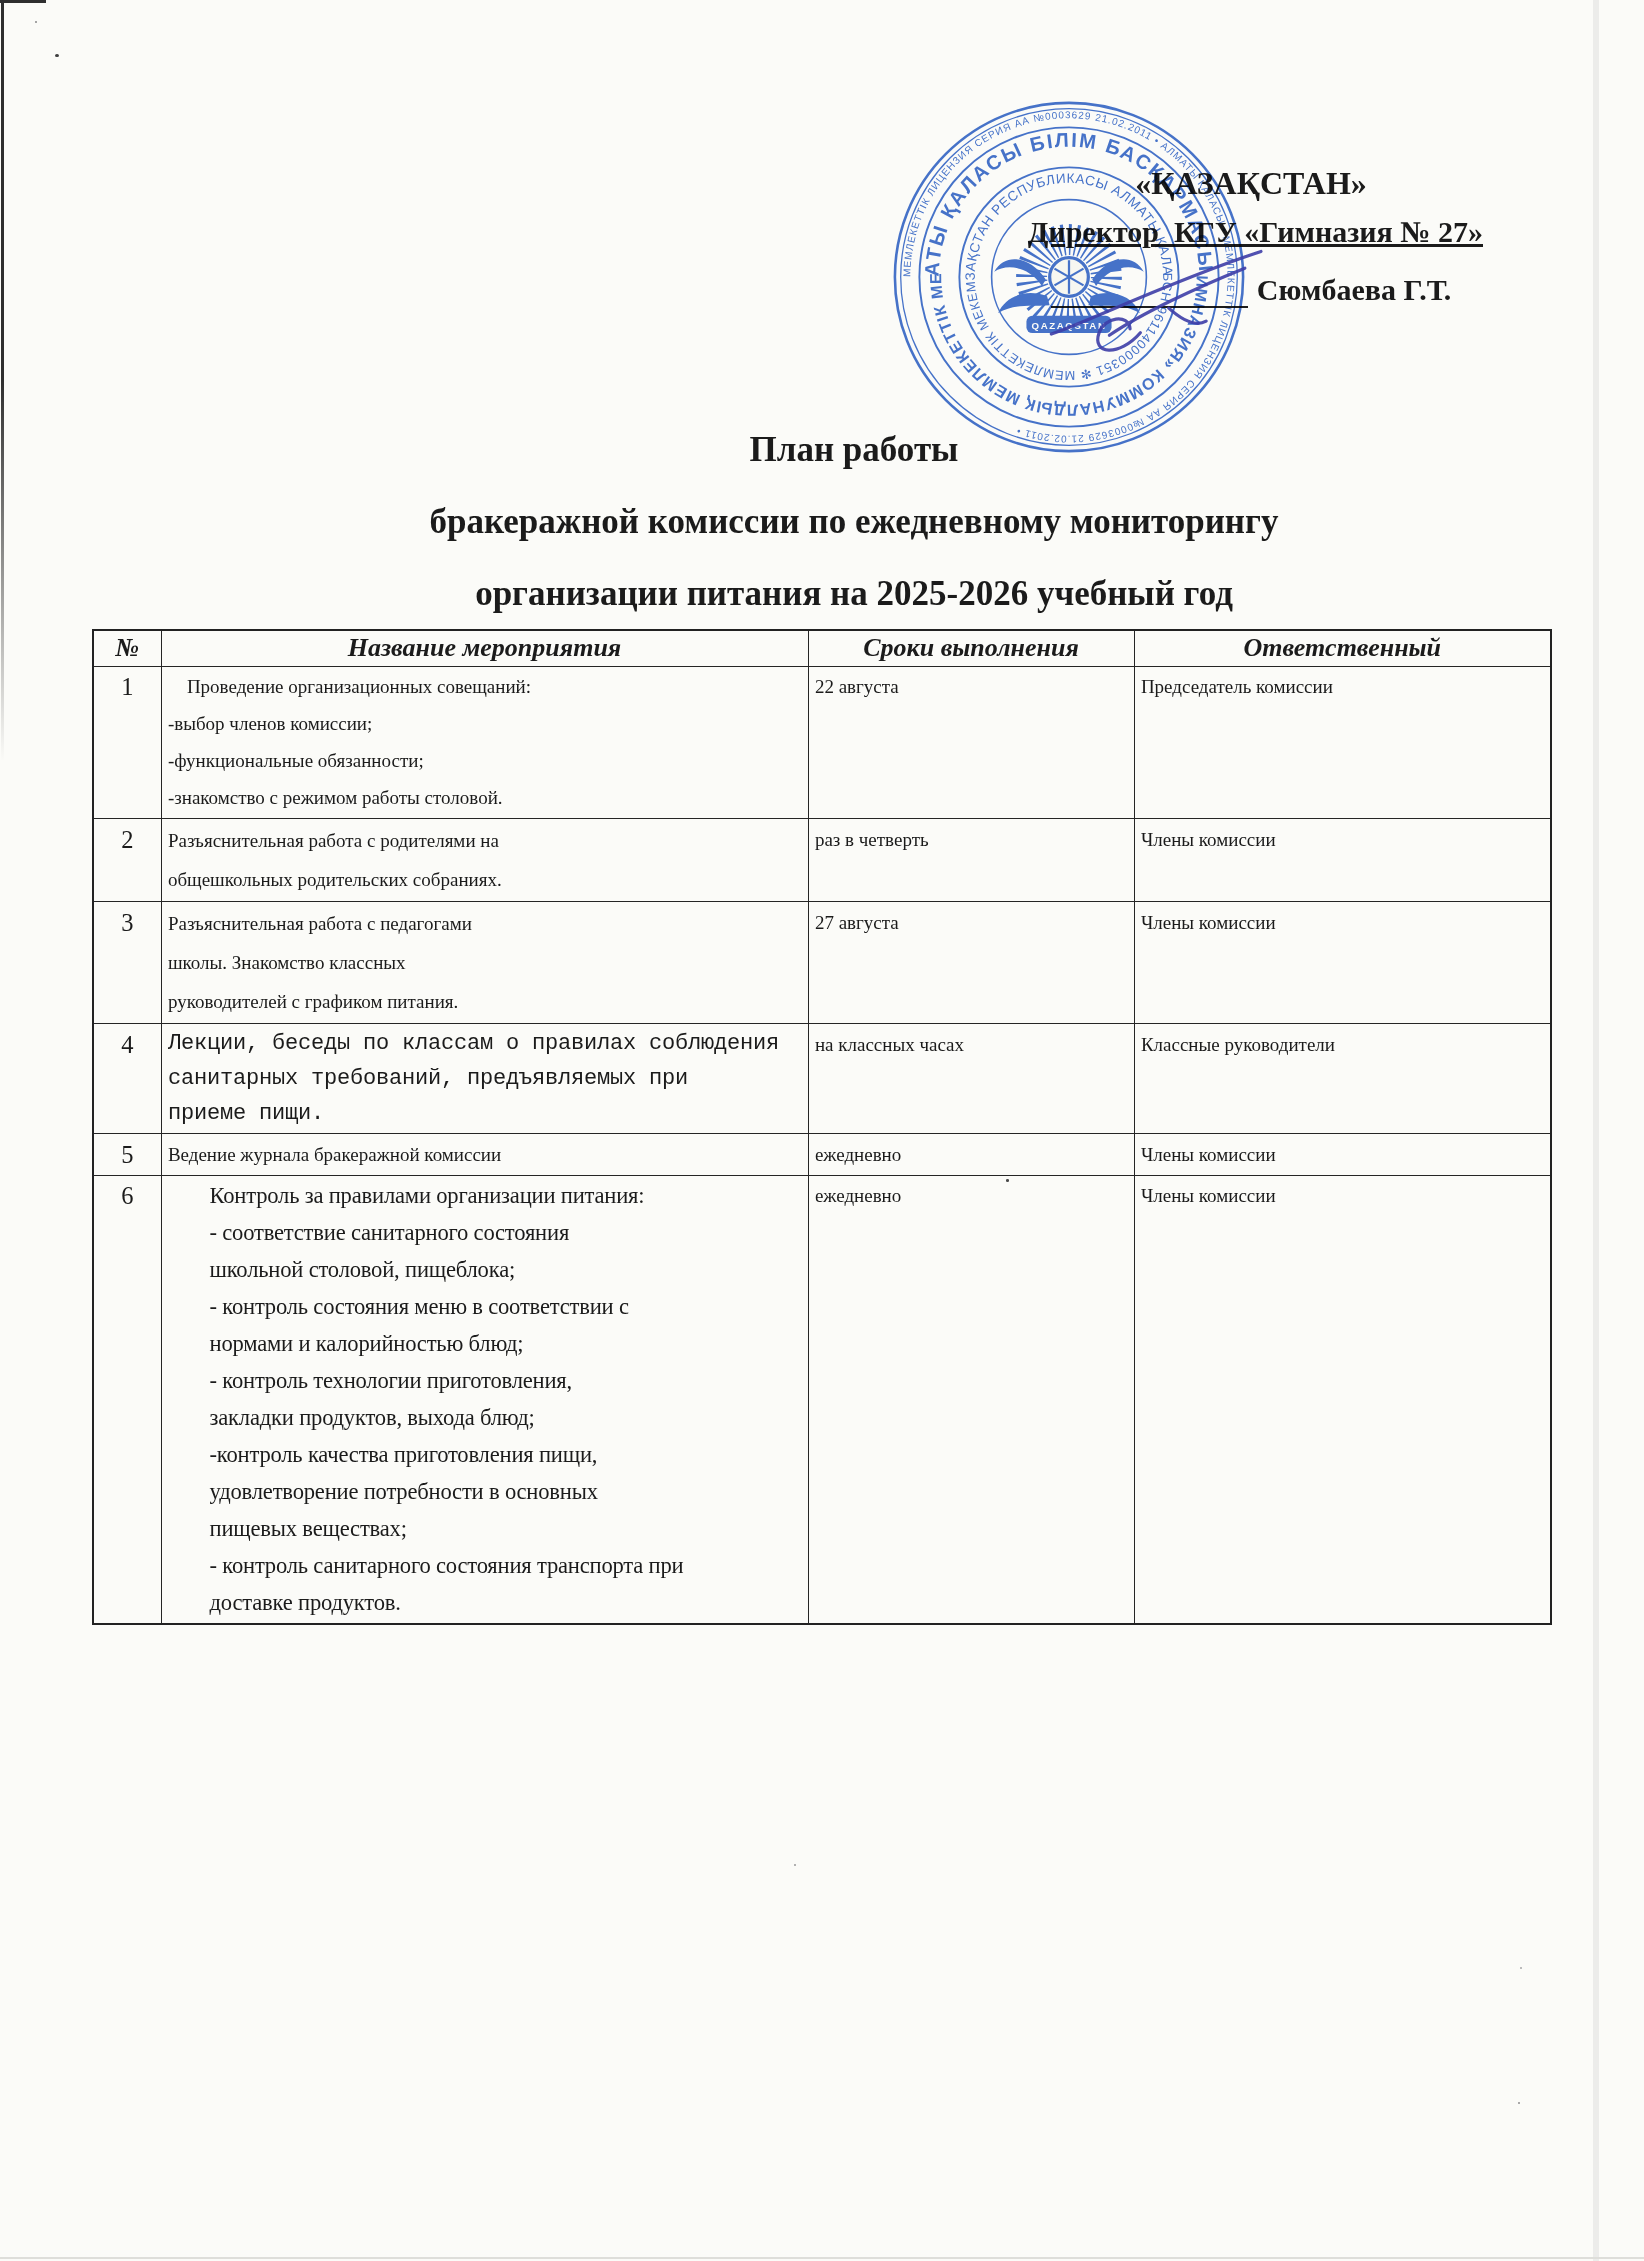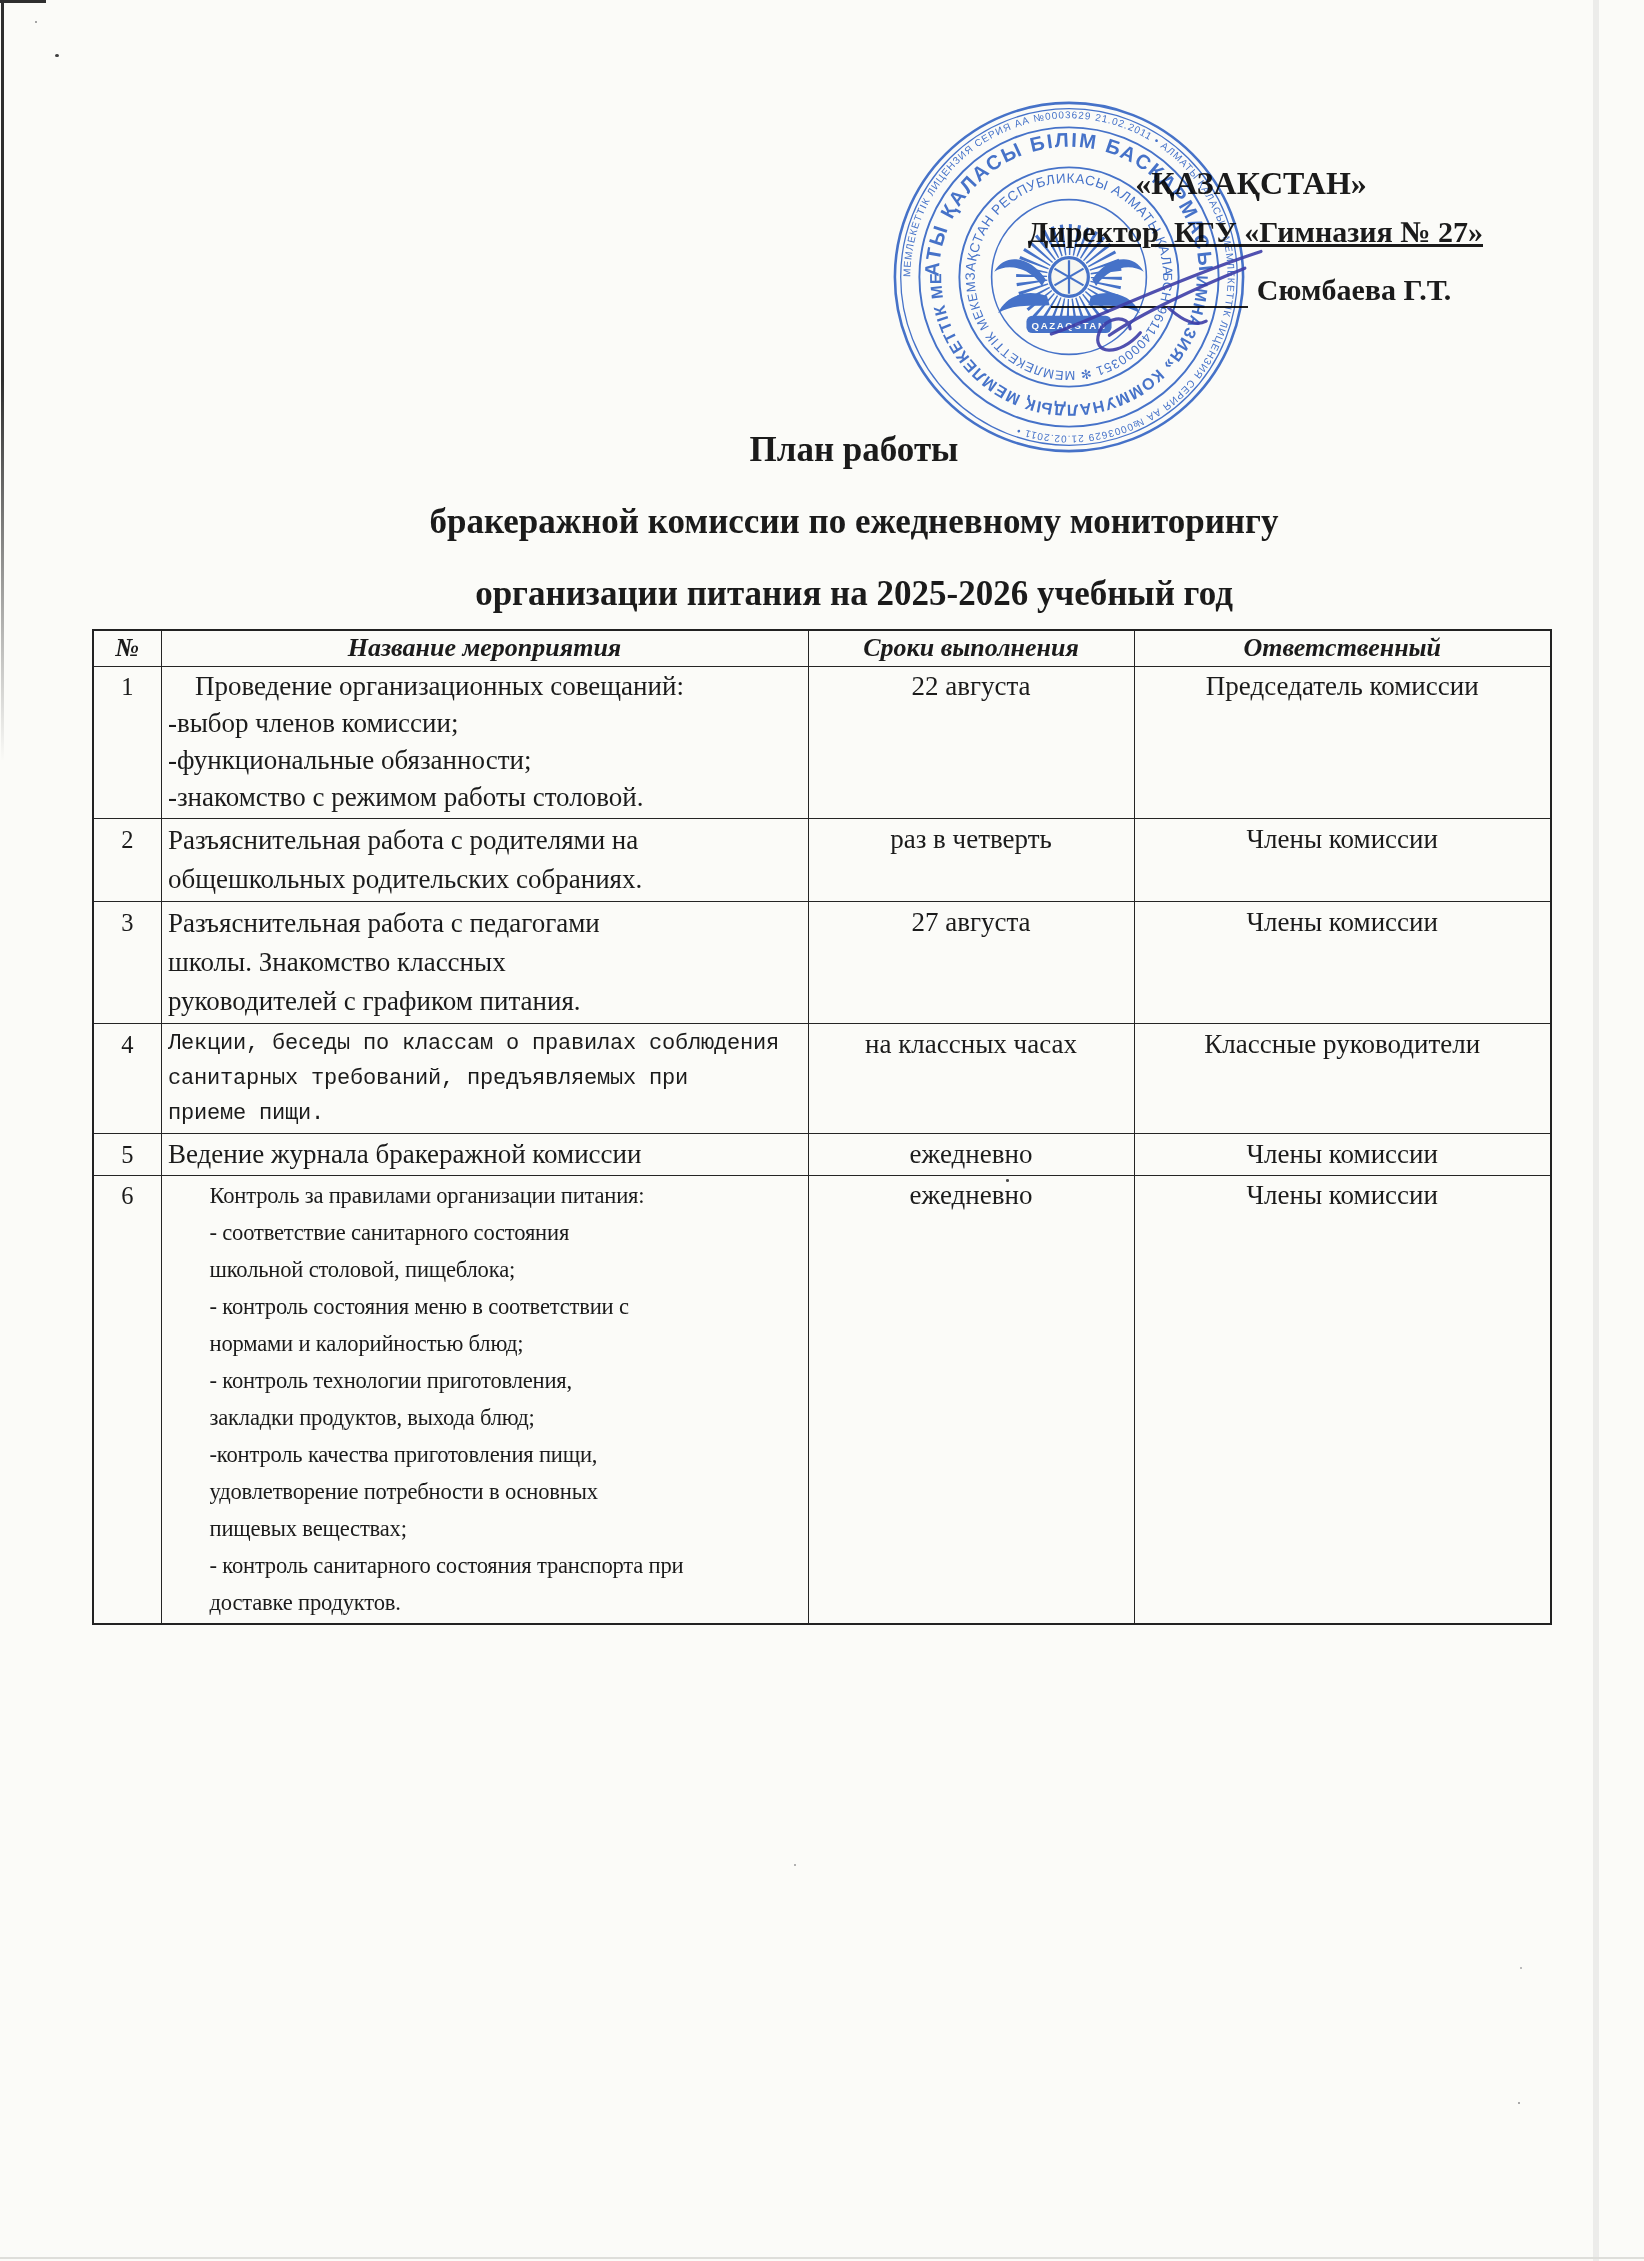--- a/index.html
+++ b/index.html
@@ -52,24 +52,24 @@
   table.plan col.w-tim{width:326px;}
   table.plan col.w-resp{width:417px;}
   table.plan th, table.plan td{
     border:1.6px solid #252525; vertical-align:top; padding:1.9px 6.4px;
   }
   table.plan{border:2.3px solid #222;}
   table.plan thead th{
     font-size:26px; font-style:italic; font-weight:bold; text-align:center;
     line-height:32px; padding:1.3px 2.6px;
   }
-  td{font-size:27px; line-height:37px;}
+  td{font-size:19px; line-height:37px;}
   td.c-num{text-align:center; font-size:24.5px; padding-left:1.3px; padding-right:1.3px;}
   td.c-act{text-align:left; white-space:pre-wrap; padding-left:9px; padding-right:5.2px;}
-  td.c-tim, td.c-resp{text-align:center;}
+  td.c-tim, td.c-resp{text-align:left;}
   tr.r2 td.c-act, tr.r3 td.c-act{line-height:39px;}
   tr.r4 td.c-act{font-size:22px; line-height:35px; letter-spacing:-0.2px;font-family:Liberation Mono, monospace;}
   tr.r6 td.c-act{font-size:22.6px; line-height:37px; letter-spacing:-0.2px;padding-left:48px;}
 </style>
 </head>
 <body>
 
 <div class="page">
 
   <svg class="stamp" viewBox="0 0 580 580">

